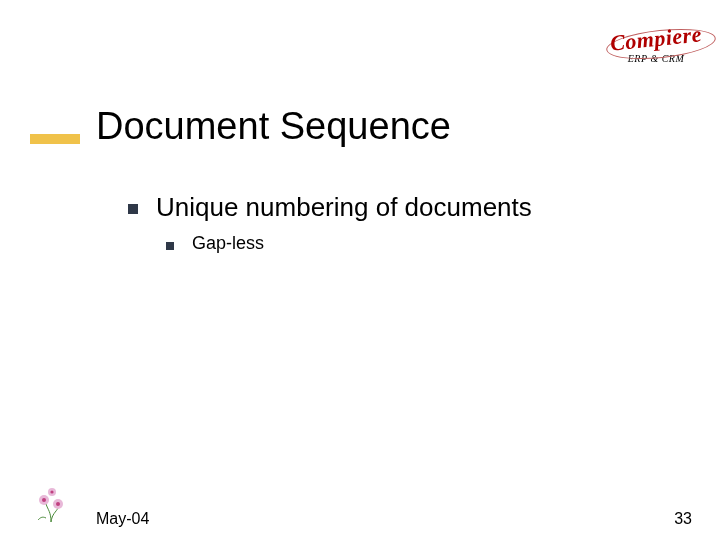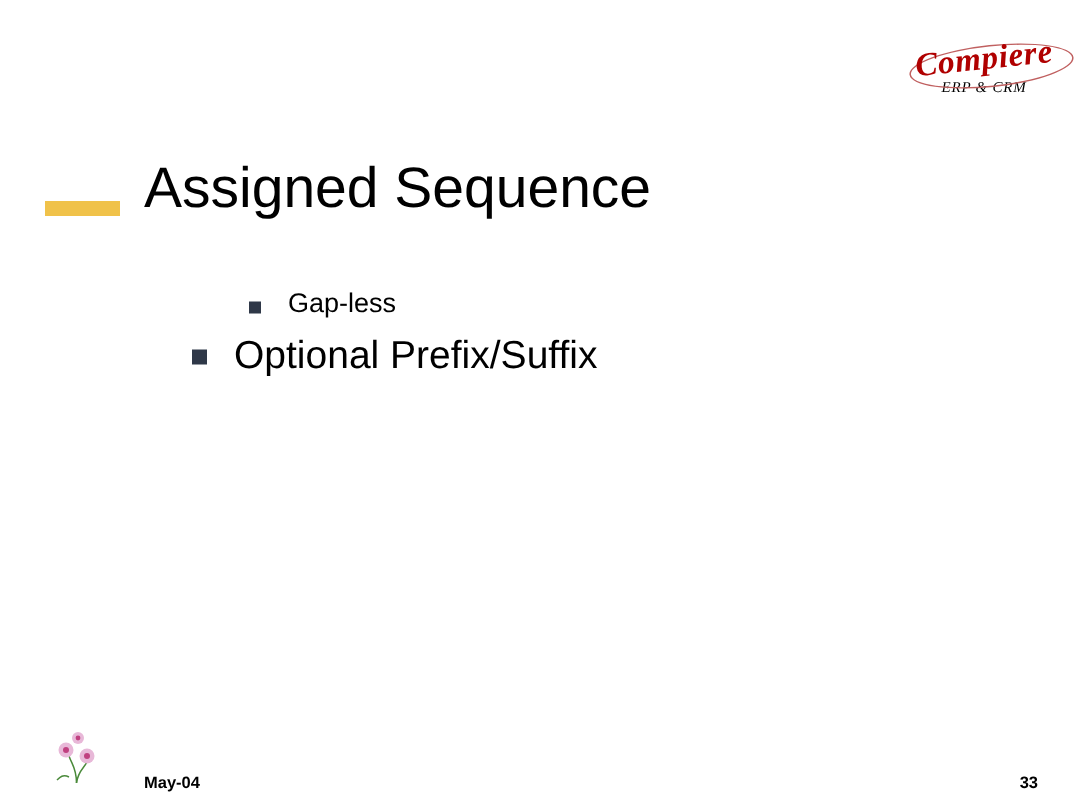--- a/index.html
+++ b/index.html
@@ -105,23 +105,22 @@
     height: 8px;
     left: 38px;
     top: 0.48em;
   }
   .footer {
     position: absolute;
     bottom: 12px;
     left: 0;
     right: 0;
     height: 24px;
-    font-size: 11px;
+    font-size: 16px;
     font-family: Verdana, Geneva, sans-serif;
-    font-weight: bold;
   }
   .footer-left {
     position: absolute;
     left: 96px;
     bottom: 0;
   }
   .footer-center {
     position: absolute;
     left: 0;
     right: 0;
@@ -147,30 +146,30 @@
 <div class="slide">
 
   <div class="accent-bar"></div>
 
   <div class="logo">
     <span class="logo-ellipse"></span>
     <span class="logo-main">Compiere</span>
     <div class="logo-sub">ERP &amp; CRM</div>
   </div>
 
-  <div class="title">Assigned Sequence</div>
+  <div class="title">Document Sequence</div>
 
   <div class="bullets">
+    <div class="b1">
+      <span class="sq"></span>
+      <span>Unique numbering of documents</span>
+    </div>
     <div class="b2">
       <span class="sq"></span>
       <span>Gap-less</span>
-    </div>
-    <div class="b1">
-      <span class="sq"></span>
-      <span>Optional Prefix/Suffix</span>
     </div>
   </div>
 
   <svg class="flower" viewBox="0 0 46 46">
     <g stroke="#777" stroke-width="1" fill="none">
       <path d="M23 40 C 23 30, 20 28, 18 22" stroke="#4a8a3a"></path>
       <path d="M23 40 C 24 32, 28 30, 30 26" stroke="#4a8a3a"></path>
       <path d="M18 36 C 14 34, 12 36, 10 38" stroke="#4a8a3a"></path>
     </g>
     <g>

